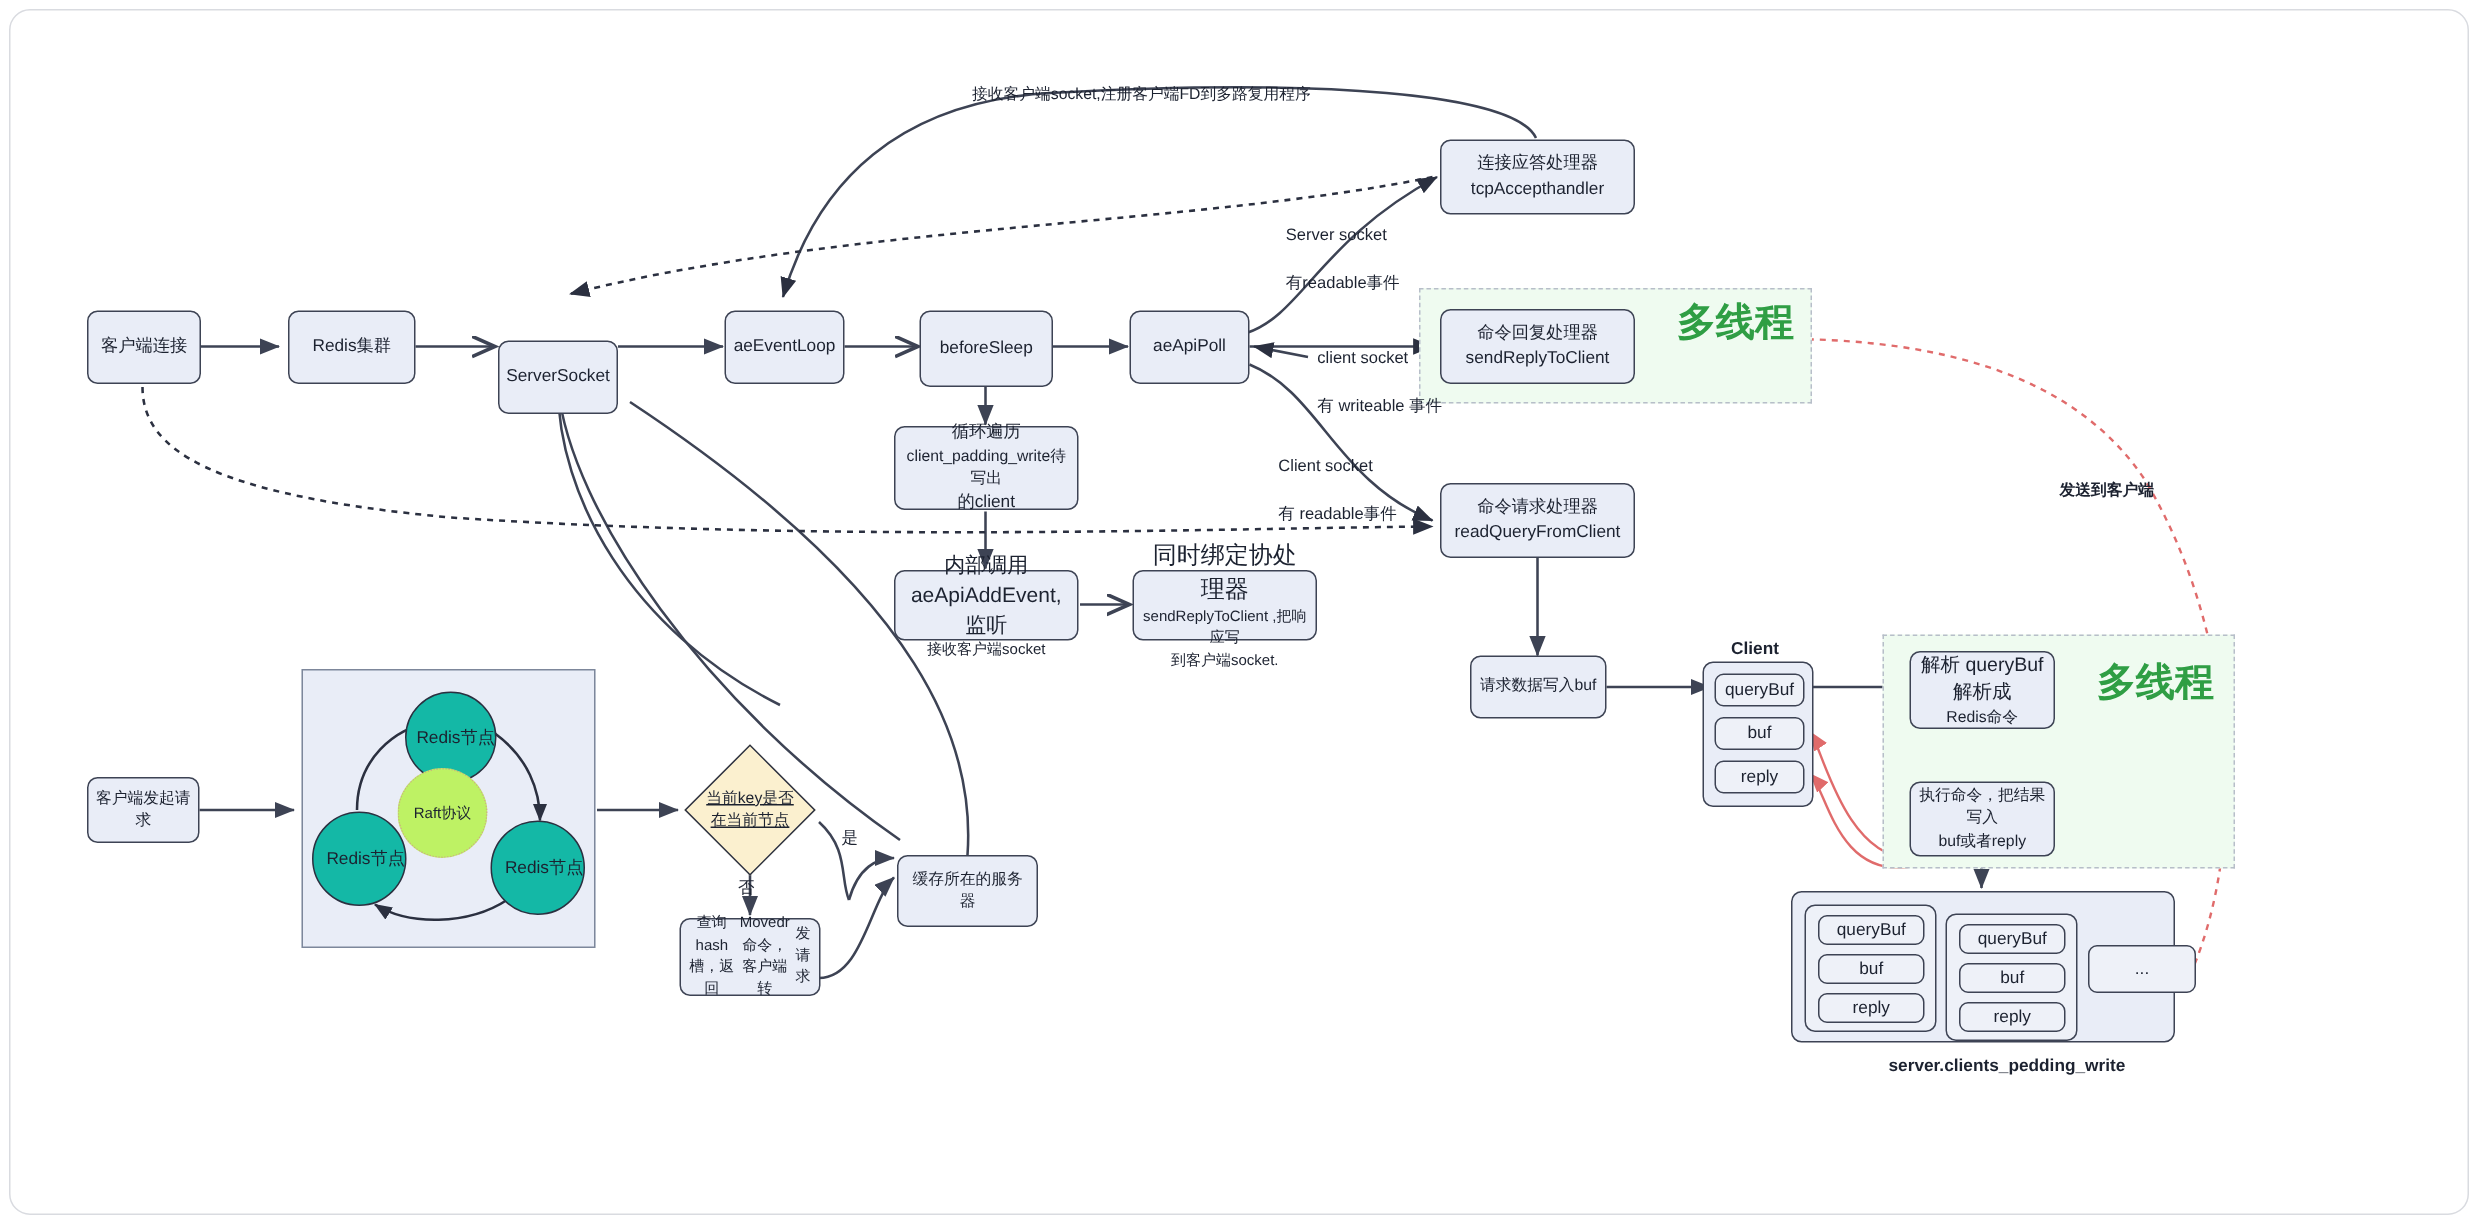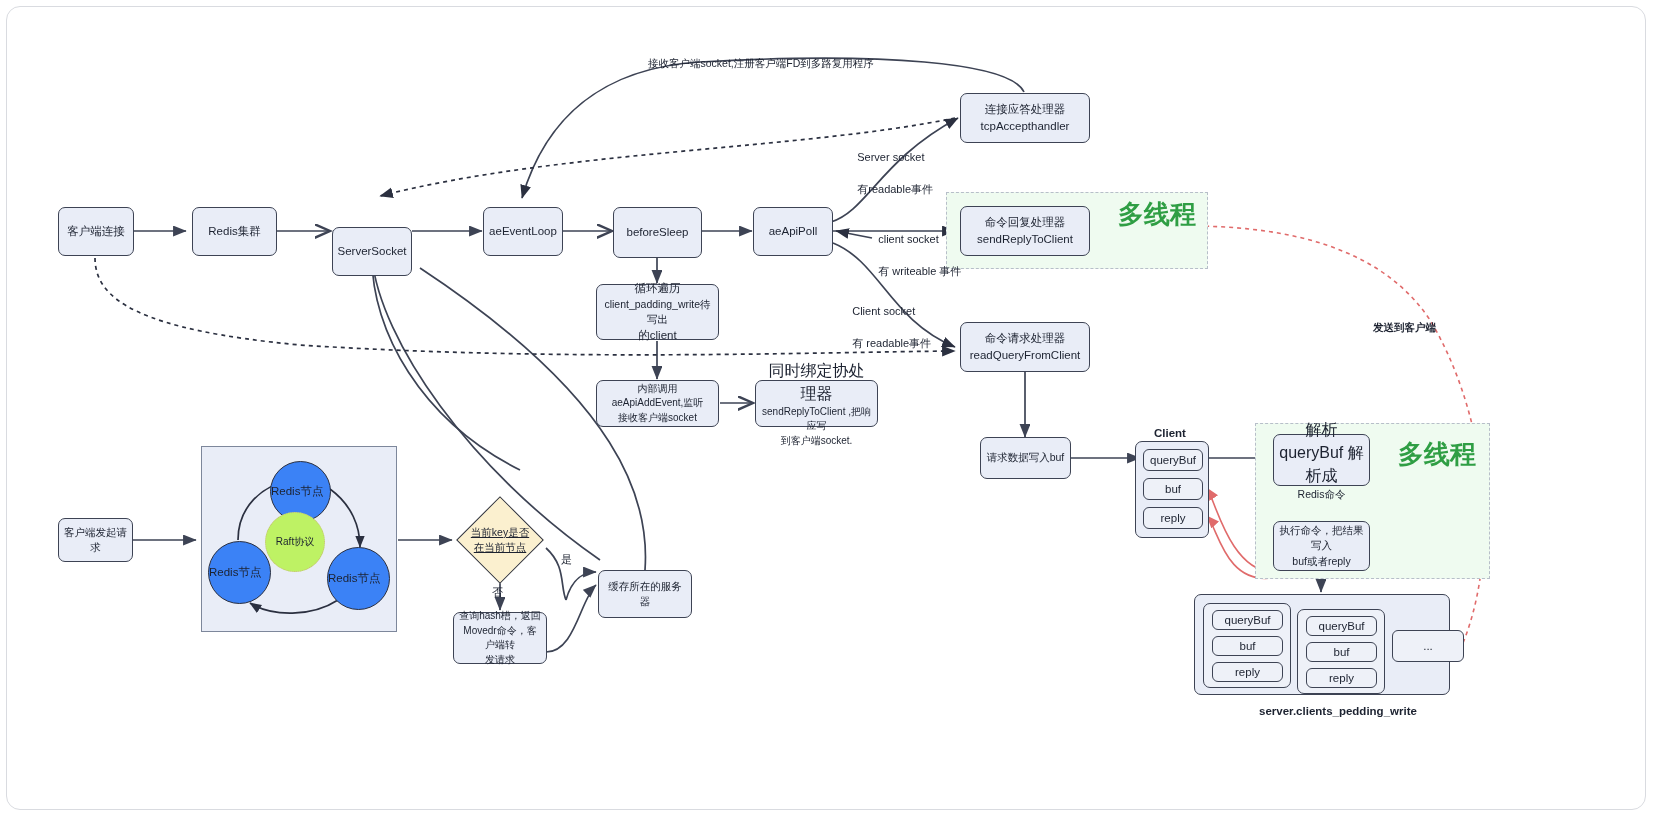--- a/index.html
+++ b/index.html
@@ -8,22 +8,22 @@
   .frame{position:absolute;left:6px;top:6px;width:1640px;height:804px;border:1px solid #d9dbe0;border-radius:14px;box-sizing:border-box;}
   svg.layer{position:absolute;left:0;top:0;width:1654px;height:818px;pointer-events:none;}
   .node{position:absolute;box-sizing:border-box;background:#e9edf7;border:1.6px solid #3d4354;border-radius:7px;
         display:flex;align-items:center;justify-content:center;text-align:center;color:#1c2230;
         font-size:11.5px;line-height:1.45;padding:3px 5px;}
   .node span{display:block;}
   .edge-label{position:absolute;font-size:11px;color:#1c2230;line-height:1.45;white-space:pre;}
   .zone{position:absolute;box-sizing:border-box;background:#effbf0;border:1.6px dashed #b7bec9;}
   .zone-label{position:absolute;color:#2f9e44;font-size:26px;font-weight:600;font-family:"DejaVu Sans",sans-serif;}
   .cluster-box{position:absolute;box-sizing:border-box;background:#e9edf7;border:1.6px solid #7d879b;}
-  .rnode{position:absolute;box-sizing:border-box;border-radius:50%;background:#3b82f6;border:1.6px solid #2b3040;
-         display:flex;align-items:center;justify-content:flex-start;font-size:11.5px;color:#1c2230;}
+  .rnode{position:absolute;box-sizing:border-box;border-radius:50%;background:#14b8a6;border:1.6px solid #2b3040;
+         display:flex;align-items:center;justify-content:flex-end;font-size:11.5px;color:#1c2230;}
   .raft{position:absolute;box-sizing:border-box;border-radius:50%;background:#bef264;border:1.6px dotted #c9b97a;
         display:flex;align-items:center;justify-content:center;font-size:11px;color:#1c2230;}
   .diamond{position:absolute;box-sizing:border-box;background:#fbf0cf;border:1.6px solid #2b3040;
            transform:rotate(45deg);}
   .diamond-text{position:absolute;display:flex;align-items:center;justify-content:center;text-align:center;
                 font-size:11.5px;color:#1c2230;line-height:1.45;text-decoration:underline;}
   .client-group{position:absolute;box-sizing:border-box;background:#e9edf7;border:1.6px solid #3d4354;border-radius:7px;}
   .slot{position:absolute;box-sizing:border-box;background:#eef1f8;border:1.6px solid #3d4354;border-radius:6px;
         display:flex;align-items:center;justify-content:center;font-size:11.5px;color:#1c2230;}
   .caption{position:absolute;font-size:11.5px;font-weight:bold;color:#1c2230;}
@@ -157,21 +157,21 @@
     <span>readQueryFromClient</span>
   </div>
 
   <div class="node" style="left:596px;top:284px;width:123px;height:56px;flex-direction:column;">
     <span>循环遍历</span>
     <span style="font-size:10.5px;">client_padding_write待写出</span>
     <span>的client</span>
   </div>
 
   <div class="node" style="left:596px;top:380px;width:123px;height:47px;flex-direction:column;">
-    <span style="font-size:10px;">内部调用aeApiAddEvent,监听</span>
+    <span style="font-size:14px;">内部调用aeApiAddEvent,监听</span>
     <span style="font-size:10px;">接收客户端socket</span>
   </div>
 
   <div class="node" style="left:755px;top:380px;width:123px;height:47px;flex-direction:column;">
     <span style="font-size:16px;">同时绑定协处理器</span>
     <span style="font-size:10px;">sendReplyToClient ,把响应写</span>
     <span style="font-size:10px;">到客户端socket.</span>
   </div>
 
   <div class="node" style="left:980px;top:437px;width:91px;height:42px;">
@@ -188,21 +188,21 @@
     </div>
     <div class="slot" style="left:7px;top:65px;width:60px;height:22px;">
       <span>reply</span>
     </div>
   </div>
 
   <div class="zone" style="left:1255px;top:423px;width:235px;height:156px;"></div>
   <div class="zone-label" style="left:1398px;top:437px;">多线程</div>
 
   <div class="node" style="left:1273px;top:434px;width:97px;height:52px;flex-direction:column;">
-    <span style="font-size:16px;">解析 queryBuf 解析成</span>
+    <span style="font-size:13px;">解析 queryBuf 解析成</span>
     <span style="font-size:10.5px;">Redis命令</span>
   </div>
 
   <div class="node" style="left:1273px;top:521px;width:97px;height:50px;flex-direction:column;">
     <span style="font-size:10.5px;">执行命令，把结果写入</span>
     <span style="font-size:10.5px;">buf或者reply</span>
   </div>
 
   <div class="pending-outer" style="left:1194px;top:594px;width:256px;height:101px;">
     <div class="pending-inner" style="left:8px;top:8px;width:88px;height:85px;">
@@ -265,21 +265,21 @@
       <span style="font-size:10px;">Raft协议</span>
     </div>
   </div>
 
   <div class="diamond" style="left:469px;top:509px;width:62px;height:62px;"></div>
   <div class="diamond-text" style="left:452px;top:518px;width:96px;height:44px;flex-direction:column;">
     <span style="font-size:10.5px;">当前key是否</span>
     <span style="font-size:10.5px;">在当前节点</span>
   </div>
 
-  <div class="node" style="left:453px;top:612px;width:94px;height:52px;flex-direction:column;">
+  <div class="node" style="left:453px;top:612px;width:94px;height:52px;flex-direction:row;">
     <span style="font-size:10px;">查询hash槽，返回</span>
     <span style="font-size:10px;">Movedr命令，客户端转</span>
     <span style="font-size:10px;">发请求</span>
   </div>
 
   <div class="node" style="left:598px;top:570px;width:94px;height:48px;">
     <span style="font-size:10.5px;">缓存所在的服务器</span>
   </div>
 
   <div class="edge-label" style="left:648px;top:56px;font-size:10.5px;">接收客户端socket,注册客户端FD到多路复用程序</div>

